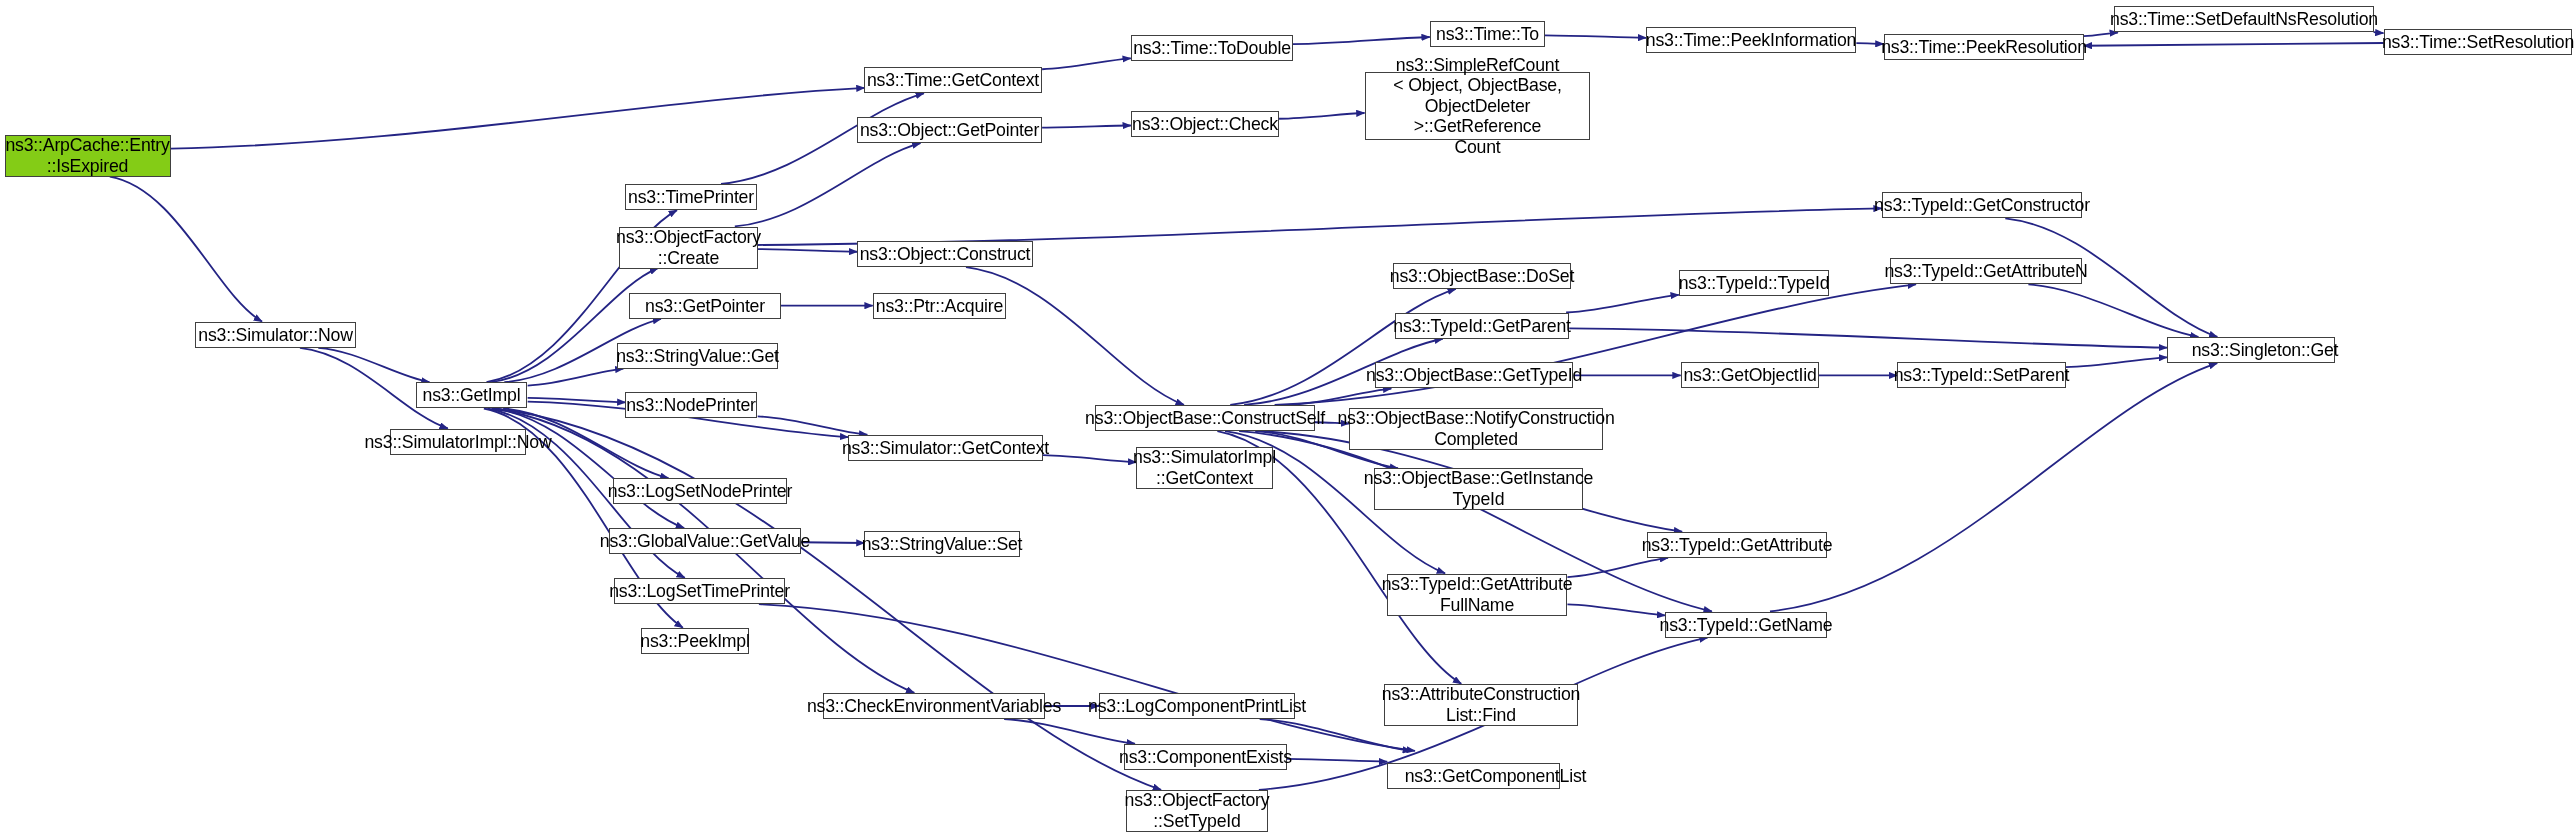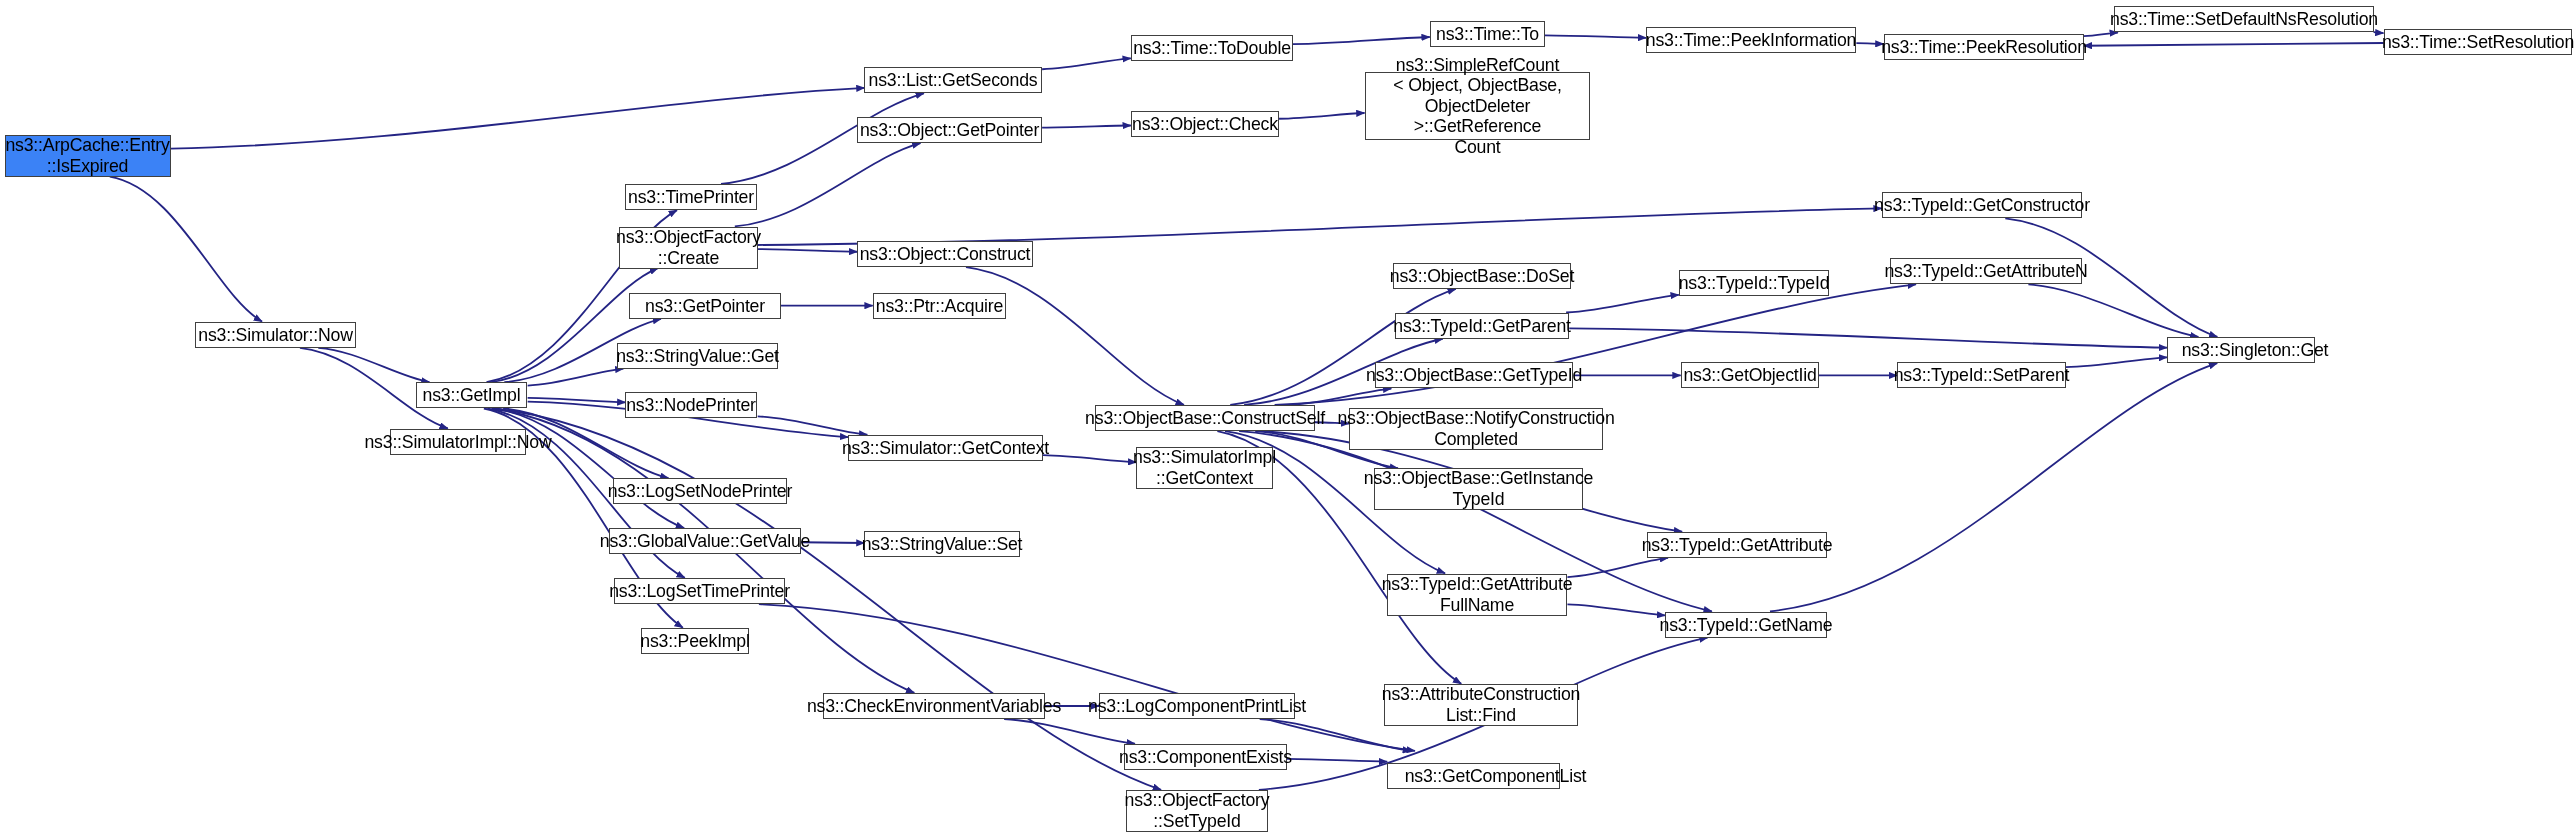--- a/index.html
+++ b/index.html
@@ -2,21 +2,21 @@
 <html style="font-size:14.5px"><head>
 <meta charset="utf-8">
 <style>
   html,body{margin:0;padding:0;background:#ffffff;}
   body{font-family:"Liberation Sans", sans-serif;}
   #canvas{position:relative;width:2576px;height:836px;background:#fff;overflow:hidden;}
   #edges{position:absolute;left:0;top:0;width:2576px;height:836px;pointer-events:none;}
   .node{position:absolute;box-sizing:border-box;background:#ffffff;border:1.4px solid #404040;
         display:flex;align-items:center;justify-content:center;text-align:center;
         color:#000000;font-size:17.7px;line-height:1.16;letter-spacing:-0.2px;}
-  .node.root{background:#3b82f6;border-color:#404040;}
+  .node.root{background:#84cc16;border-color:#404040;}
   .node .lbl{display:block;padding:0 5.4px;white-space:pre-line;}
 </style>
 </head>
 <body>
 
 <div id="canvas">
   <svg id="edges" viewBox="0 0 2843 923">
     <defs>
       <marker id="arw" markerWidth="10" markerHeight="8" refX="9.2" refY="4" orient="auto" markerUnits="userSpaceOnUse">
         <path d="M0,0 L10,4 L0,8 z" fill="#242484"></path>
@@ -84,21 +84,21 @@
         <path d="M1389.3248175182482,872 C1579.1844379562044,858.56 1736.1160583941605,734.24 1884.7408759124087,704" marker-end="url(#arw)"></path>
         <path d="M837.3324607329843,667 C1106.7257382198952,679.96 1344.3670157068063,799.84 1561.6675392670156,829" marker-end="url(#arw)"></path>
       </g>
   </svg>
   <div id="node-layer">
       <div class="node root" style="left: 4.5px; top: 135px; width: 166px; height: 42px;">
         <span class="lbl">ns3::ArpCache::Entry
 ::IsExpired</span>
       </div>
       <div class="node" style="left: 864px; top: 67px; width: 178px; height: 26px;">
-        <span class="lbl">ns3::List::GetSeconds</span>
+        <span class="lbl">ns3::Time::GetContext</span>
       </div>
       <div class="node" style="left: 857px; top: 117px; width: 185px; height: 26px;">
         <span class="lbl">ns3::Object::GetPointer</span>
       </div>
       <div class="node" style="left: 1131px; top: 35px; width: 162px; height: 26px;">
         <span class="lbl">ns3::Time::ToDouble</span>
       </div>
       <div class="node" style="left: 1430px; top: 21px; width: 115px; height: 26px;">
         <span class="lbl">ns3::Time::To</span>
       </div>
@@ -204,21 +204,21 @@
       </div>
       <div class="node" style="left: 1897px; top: 362px; width: 169px; height: 26px;">
         <span class="lbl">ns3::TypeId::SetParent</span>
       </div>
       <div class="node" style="left: 1882px; top: 192px; width: 200px; height: 26px;">
         <span class="lbl">ns3::TypeId::GetConstructor</span>
       </div>
       <div class="node" style="left: 1890px; top: 258px; width: 192px; height: 26px;">
         <span class="lbl">ns3::TypeId::GetAttributeN</span>
       </div>
-      <div class="node" style="left: 2167px; top: 337px; width: 148px; height: 26px; padding-left: 28px;">
+      <div class="node" style="left: 2167px; top: 337px; width: 168px; height: 26px; padding-left: 28px;">
         <span class="lbl">ns3::Singleton::Get</span>
       </div>
       <div class="node" style="left: 1647px; top: 532px; width: 180px; height: 26px;">
         <span class="lbl">ns3::TypeId::GetAttribute</span>
       </div>
       <div class="node" style="left: 1387px; top: 574px; width: 180px; height: 42px;">
         <span class="lbl">ns3::TypeId::GetAttribute
 FullName</span>
       </div>
       <div class="node" style="left: 1665px; top: 612px; width: 162px; height: 26px;">

